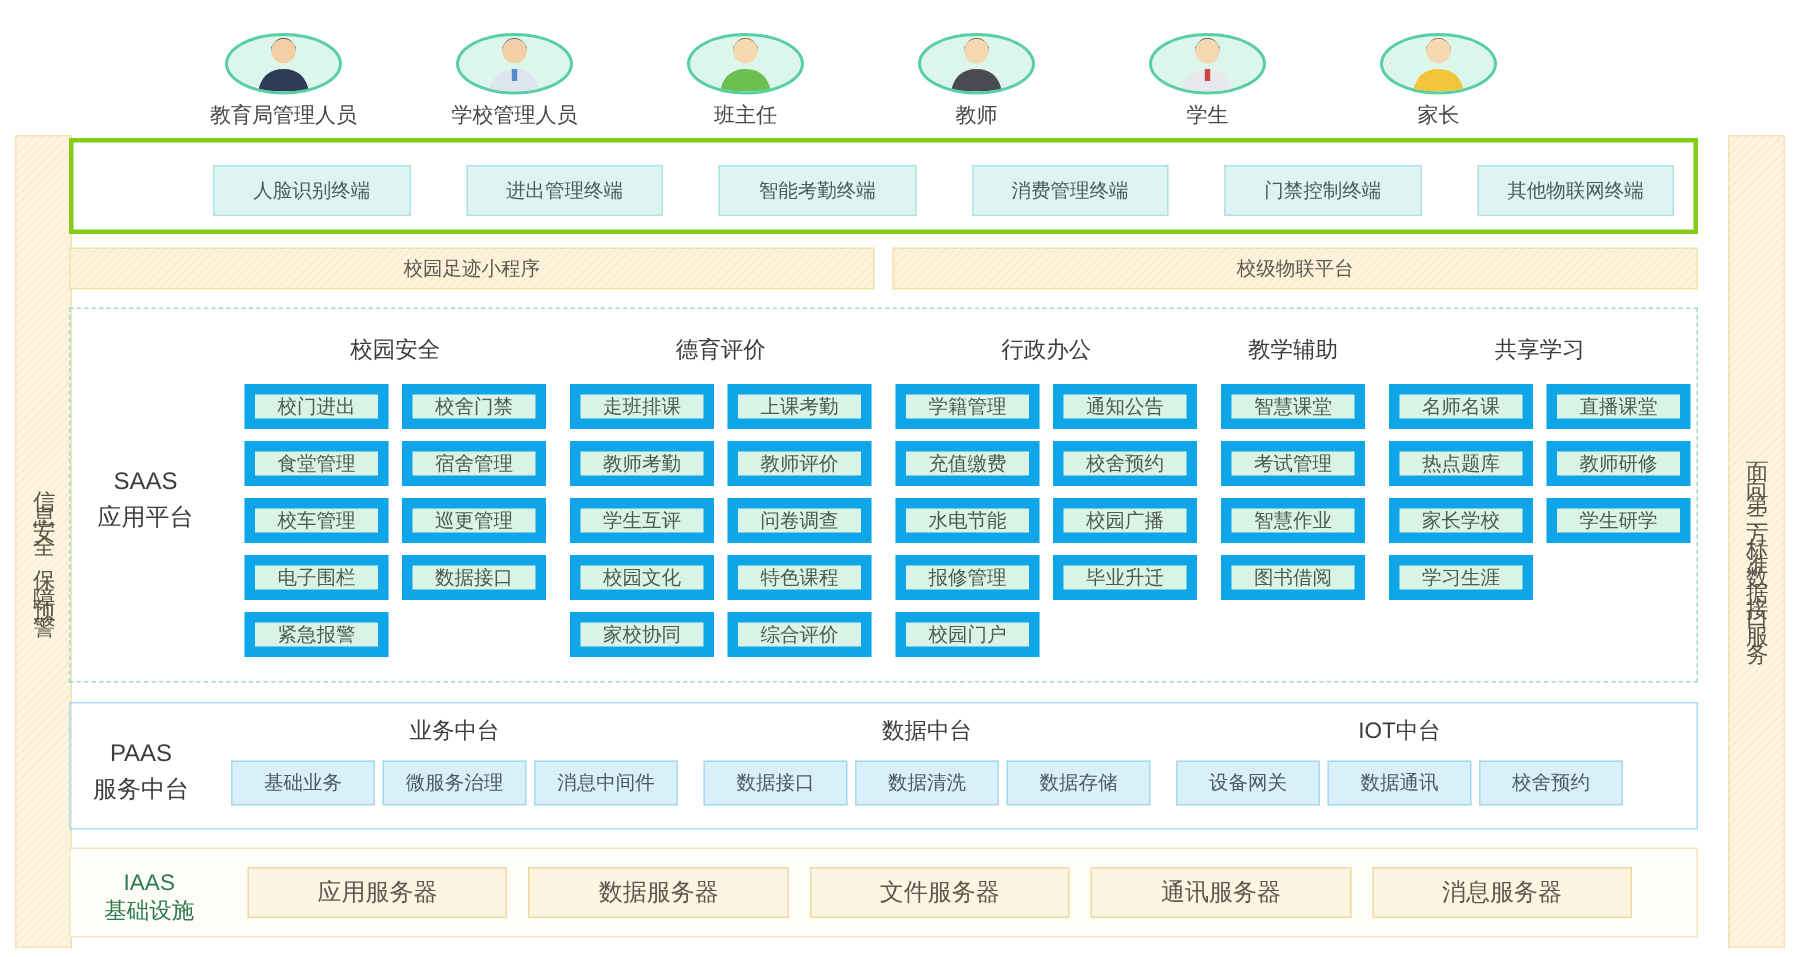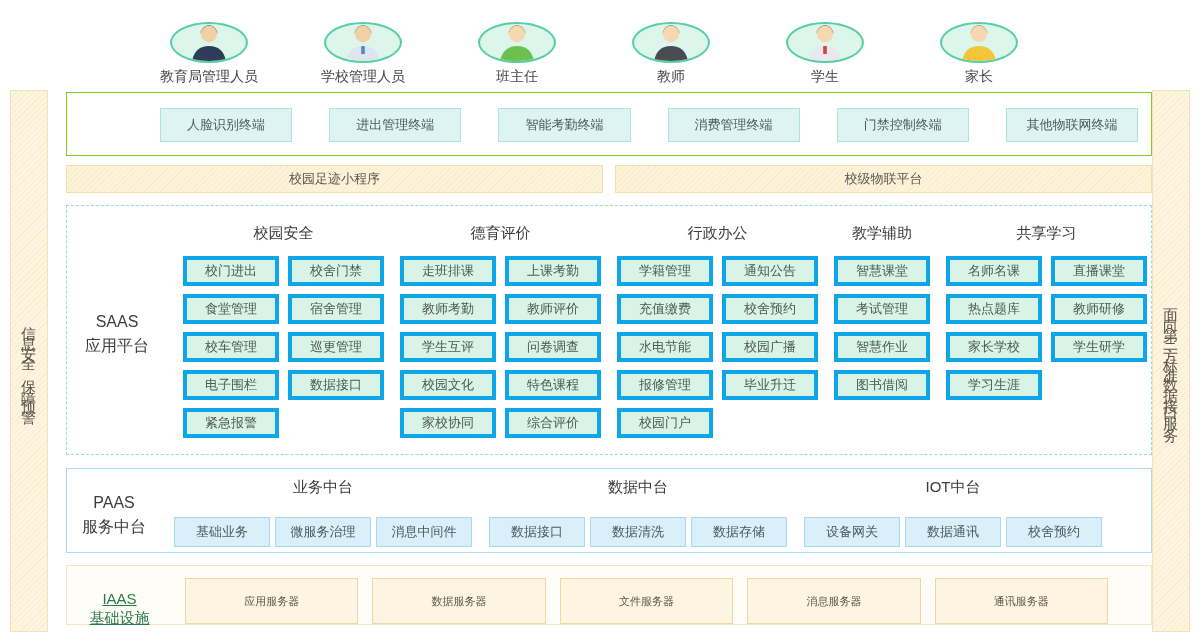--- a/index.html
+++ b/index.html
@@ -12,36 +12,36 @@
     background:#fdf5e0;
     background-image:repeating-linear-gradient(135deg, rgba(235,205,150,.22) 0 1px, transparent 1px 4px);
     border:1px solid #f2e2b8;
     display:flex; align-items:center; justify-content:center;
   }
   .side.left { left:10px; }
   .side.right { left:1152px; }
   .side span { writing-mode:vertical-lr; letter-spacing:10px; font-size:15px; color:#59544a; line-height:1; }
 
   
-  .main { position:absolute; left:66px; top:0; width:1086px; }
+  .main { position:absolute; left:46px; top:0; width:1086px; }
 
   
   .users-row { margin:22px 0 0 88px; width:880px; height:64px; display:flex; justify-content:space-between; }
   .user { width:110px; display:flex; flex-direction:column; align-items:center; }
   .avatar {
     width:78px; height:50px; border-radius:50%;
     background:#ddf6eb; border:2px solid #57cfa2;
     display:flex; align-items:flex-end; justify-content:center; overflow:hidden;
   }
   .avatar svg { width:44px; height:40px; display:block; }
   .user-label { margin-top:5px; font-size:14px; color:#474747; white-space:nowrap; }
 
   
   .terminals {
-    margin-top:6px; height:64px; border:1px solid #84cc16; background:#fff;
+    margin-top:6px; height:64px; border:3px solid #84cc16; background:#fff;
     display:flex; gap:37px; padding:15px 13px 15px 93px;
   }
   .t-box {
     flex:1; height:34px; background:#def4f2; border:1px solid #aee4e0;
     display:flex; align-items:center; justify-content:center;
     font-size:13px; color:#4c5b59;
   }
 
   
   .platforms { margin-top:9px; height:28px; display:flex; gap:12px; }
@@ -57,49 +57,49 @@
   .saas {
     margin-top:12px; height:250px; border:1px dashed #9adfc2;
     display:flex; gap:16px; padding:18px 10px 10px 0;
   }
   .sec-label { flex:0 0 100px; align-self:center; text-align:center; font-size:16px; color:#3d3d3d; line-height:1.5; }
   .saas-col { display:flex; flex-direction:column; }
   .col-title { text-align:center; font-size:15px; color:#3c3c3c; margin-bottom:13px; }
   .saas-grid { display:grid; grid-template-columns:repeat(2,96px); gap:8px 9px; }
   .saas-grid[data-cols="1"] { grid-template-columns:96px; }
   .g-box {
-    width:96px; height:30px; background:#d9f4e6; border:4px solid #0ea5e9;
+    width:96px; height:30px; background:#d9f4e6; border:7px solid #0ea5e9;
     display:flex; align-items:center; justify-content:center;
     font-size:13px; color:#4c5a52;
   }
 
   
   .paas {
     margin-top:13px; height:85px; border:1px solid #a9dcf2;
     display:flex; gap:13px; padding:9px 0 0 0;
   }
   .paas .sec-label { flex:0 0 94px; }
   .paas-group { display:flex; flex-direction:column; }
-  .paas-boxes { display:flex; gap:5px; margin-top:20px; }
+  .paas-boxes { display:flex; gap:5px; margin-top:10px; }
   .b-box {
     width:96px; height:30px; background:#d9effa; border:1px solid #a5daf0;
     display:flex; align-items:center; justify-content:center;
     font-size:13px; color:#4b5a62;
   }
 
   
   .iaas {
     margin-top:12px; height:60px; border:1px solid #f3e6c3; background:#fffdf7;
     display:flex; gap:13px; padding:12px 43px 0 0;
   }
-  .iaas .sec-label { flex:0 0 105px; align-self:flex-start; font-size:15px; color:#2c7a4b; line-height:1.25; margin-top:12px;text-decoration:underline; }
+  .iaas .sec-label { flex:0 0 105px; align-self:flex-start; font-size:15px; color:#2c7a4b; line-height:1.25; margin-top:2px; }
   .s-box {
-    flex:1; height:46px; background:#fdf5e1; border:1px solid #eed9a2;
-    display:flex; align-items:center; justify-content:center;
-    font-size:11px; color:#5c5850;
+    flex:1; height:34px; background:#fdf5e1; border:1px solid #eed9a2;
+    display:flex; align-items:center; justify-content:center;
+    font-size:16px; color:#5c5850;
   }
 </style>
 </head>
 <body>
 
 <div class="page">
 
   <div class="side left">
     <span>信息安全 保障预警</span>
   </div>
@@ -314,19 +314,19 @@
     <div class="iaas">
       <div class="sec-label">
         <div>IAAS</div>
         <div>基础设施</div>
       </div>
       <div style="display:flex; gap:14px; flex:1;">
 
       <div class="s-box">应用服务器</div>
           <div class="s-box">数据服务器</div>
           <div class="s-box">文件服务器</div>
+          <div class="s-box">通讯服务器</div>
           <div class="s-box">消息服务器</div>
-          <div class="s-box">通讯服务器</div>
         </div>
     </div>
 
   </div>
 </div>
 
 </body></html>

